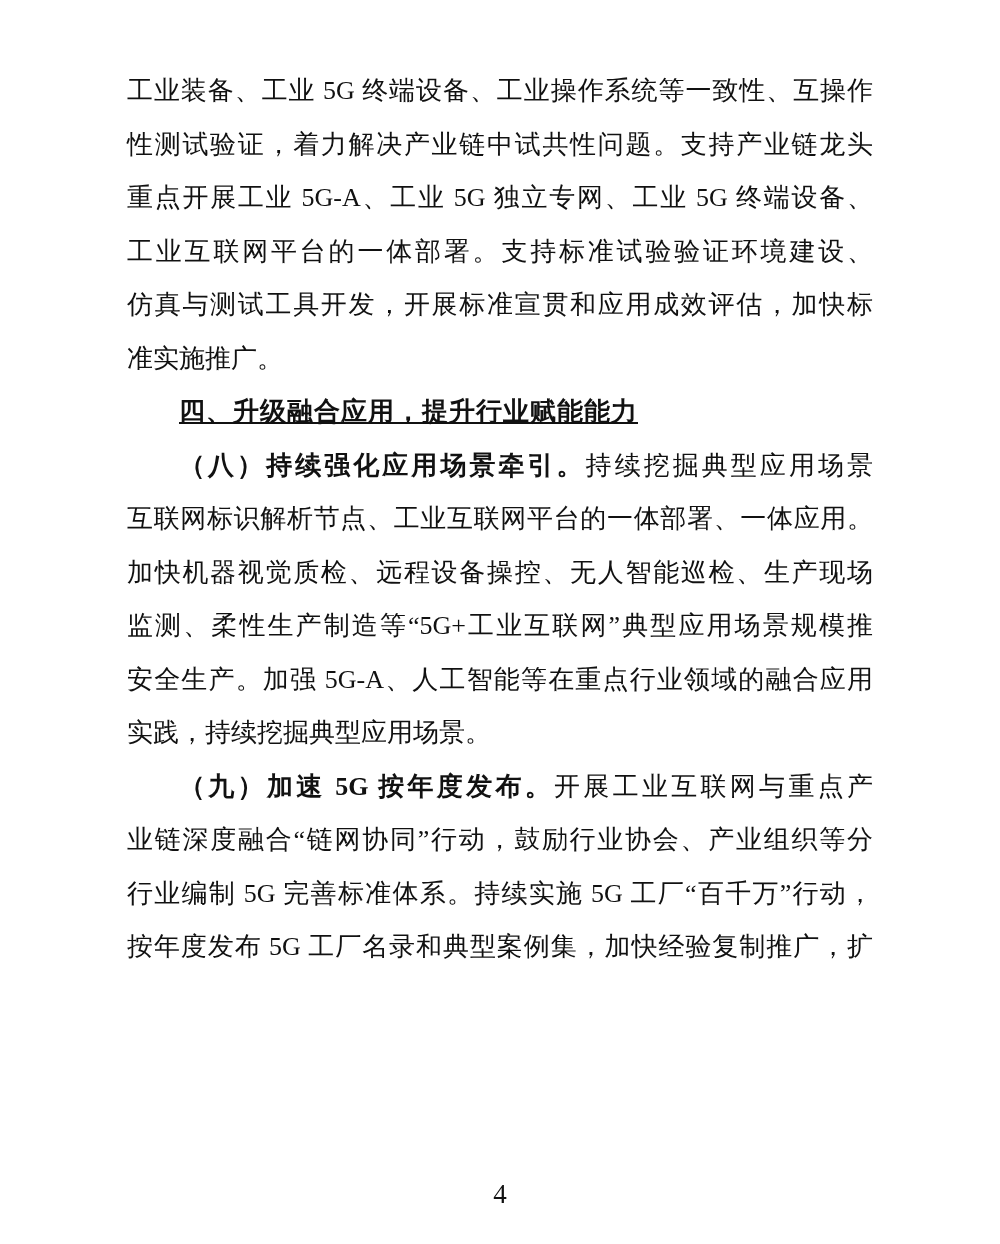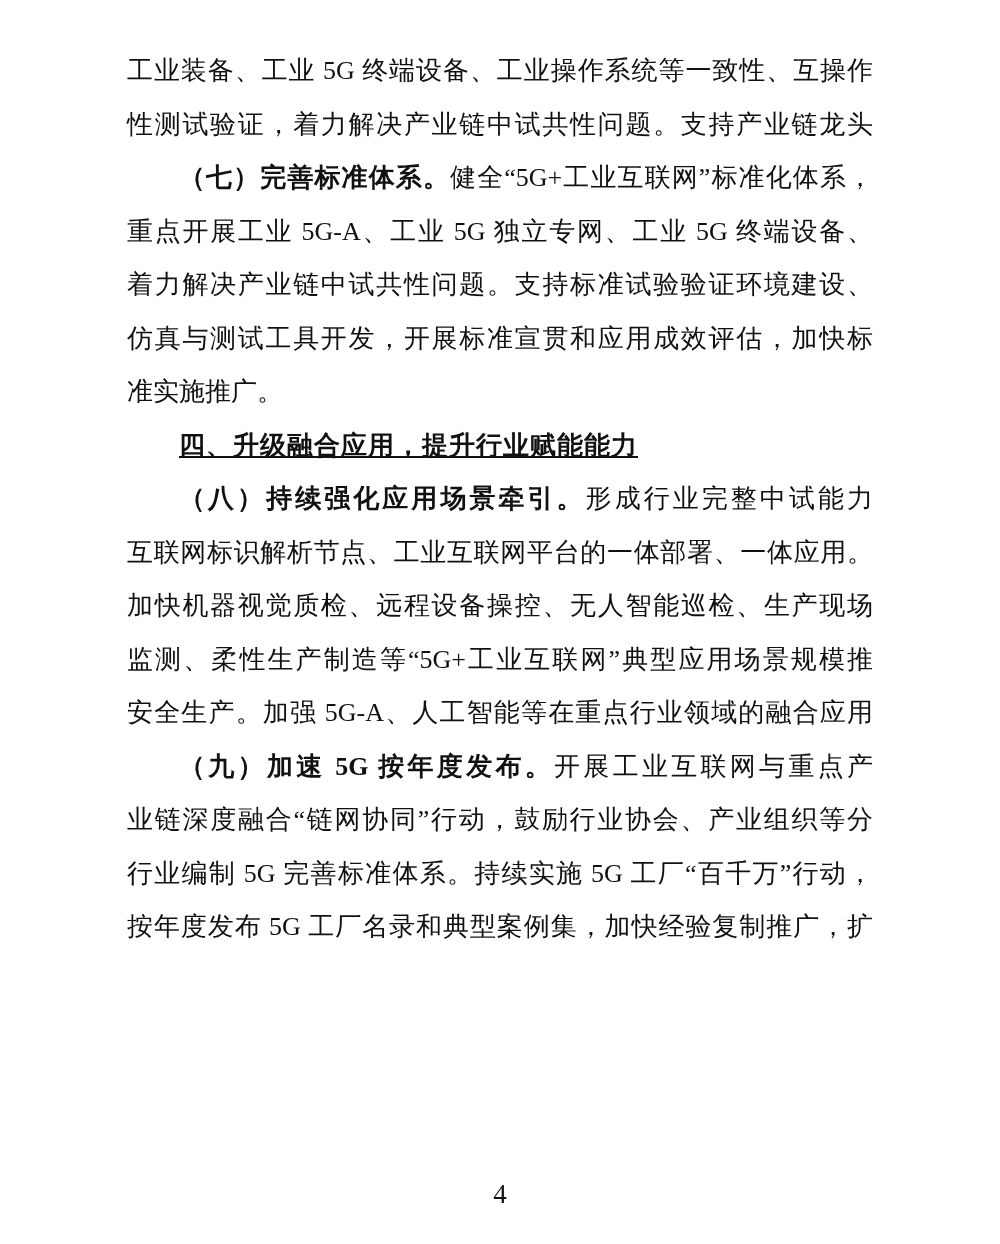--- a/index.html
+++ b/index.html
@@ -13,21 +13,21 @@
     height: 1244px;
     margin: 0 auto;
     background: #ffffff;
     overflow: hidden;
     font-family: "Liberation Serif", "DejaVu Serif", serif;
     color: #111111;
   }
   .text-block {
     position: absolute;
     left: 127px;
-    top: 44px;
+    top: 64px;
     width: 746px;
   }
   .ln {
     height: 53.5px;
     line-height: 53.5px;
     font-size: 26px;
     white-space: nowrap;
     text-align: justify;
     text-align-last: left;
   }
@@ -64,33 +64,33 @@
 </style>
 </head>
 <body>
 
 <div class="page">
   <div class="text-block">
 
     <div class="ln j"><span>工业装备、工业 5G 终端设备、工业操作系统等一致性、互操作</span></div>
     <div class="ln j"><span>性测试验证，着力解决产业链中试共性问题。支持产业链龙头</span></div>
 
-    <div class="ln j ind"><span class="b">（七）完善标准体系。</span><span>健全“5G+工业互联网”标准化体系，</span></div>
     <div class="ln j"><span>重点开展工业 5G-A、工业 5G 独立专网、工业 5G 终端设备、</span></div>
-    <div class="ln j"><span>着力解决产业链中试共性问题。支持标准试验验证环境建设、</span></div>
+    <div class="ln j"><span>工业互联网平台的一体部署。支持标准试验验证环境建设、</span></div>
     <div class="ln j"><span>仿真与测试工具开发，开展标准宣贯和应用成效评估，加快标</span></div>
     <div class="ln"><span>准实施推广。</span></div>
 
     <div class="ln head ind"><span>四、升级融合应用，提升行业赋能能力</span></div>
 
-    <div class="ln j ind"><span class="b">（八）持续强化应用场景牵引。</span><span>形成行业完整中试能力</span></div>
+    <div class="ln j ind"><span class="b">（八）持续强化应用场景牵引。</span><span>持续挖掘典型应用场景</span></div>
     <div class="ln j"><span>互联网标识解析节点、工业互联网平台的一体部署、一体应用。</span></div>
     <div class="ln j"><span>加快机器视觉质检、远程设备操控、无人智能巡检、生产现场</span></div>
     <div class="ln j"><span>监测、柔性生产制造等“5G+工业互联网”典型应用场景规模推</span></div>
     <div class="ln j"><span>安全生产。加强 5G-A、人工智能等在重点行业领域的融合应用</span></div>
+    <div class="ln"><span>实践，持续挖掘典型应用场景。</span></div>
 
     <div class="ln j ind"><span class="b">（九）加速 5G 按年度发布。</span><span>开展工业互联网与重点产</span></div>
     <div class="ln j"><span>业链深度融合“链网协同”行动，鼓励行业协会、产业组织等分</span></div>
     <div class="ln j"><span>行业编制 5G 完善标准体系。持续实施 5G 工厂“百千万”行动，</span></div>
     <div class="ln j"><span>按年度发布 5G 工厂名录和典型案例集，加快经验复制推广，扩</span></div>
 
   </div>
 
   <div class="pagenum">4</div>
 </div>

